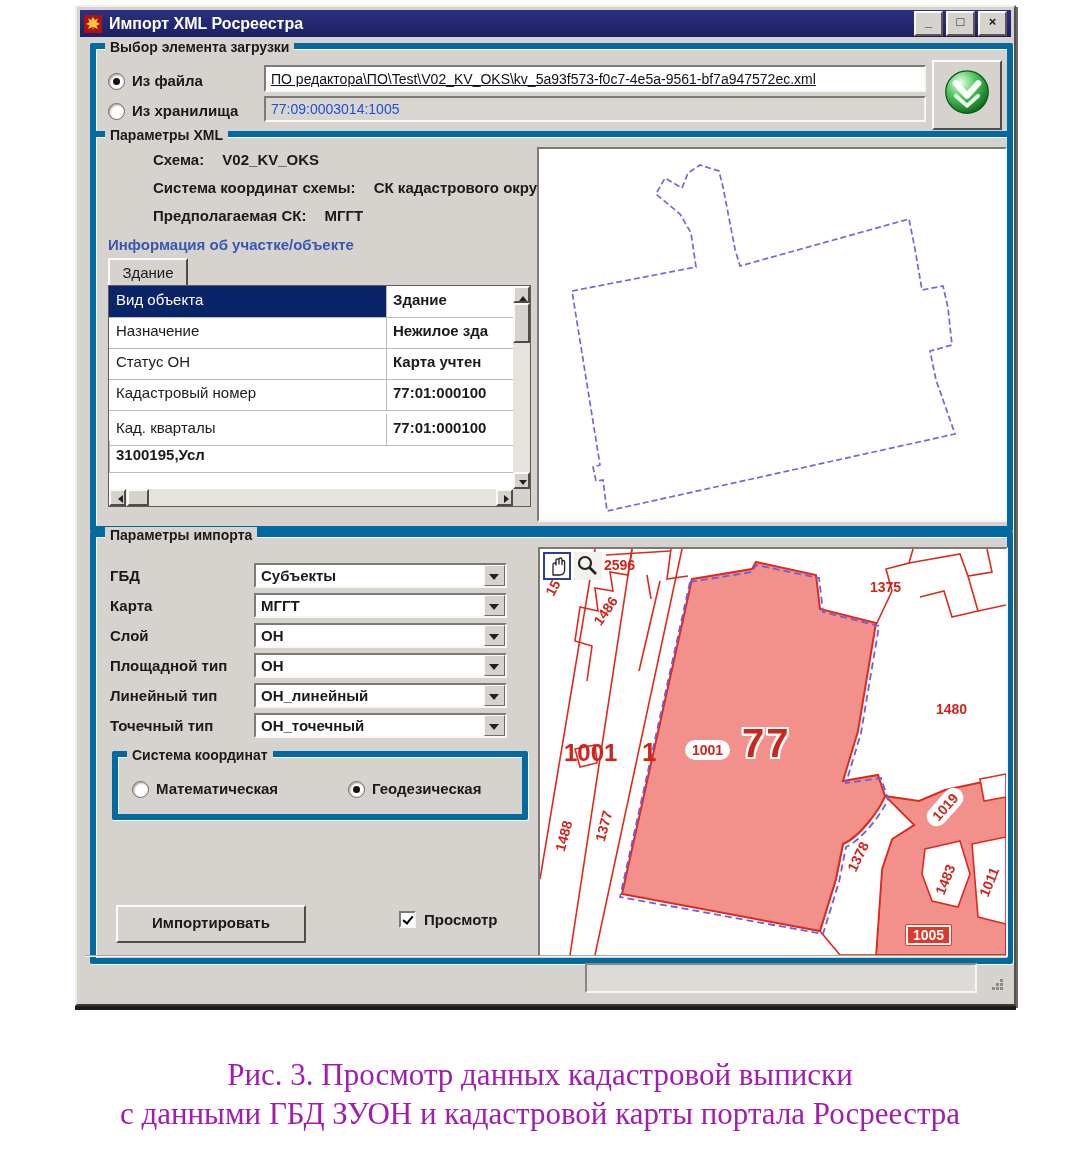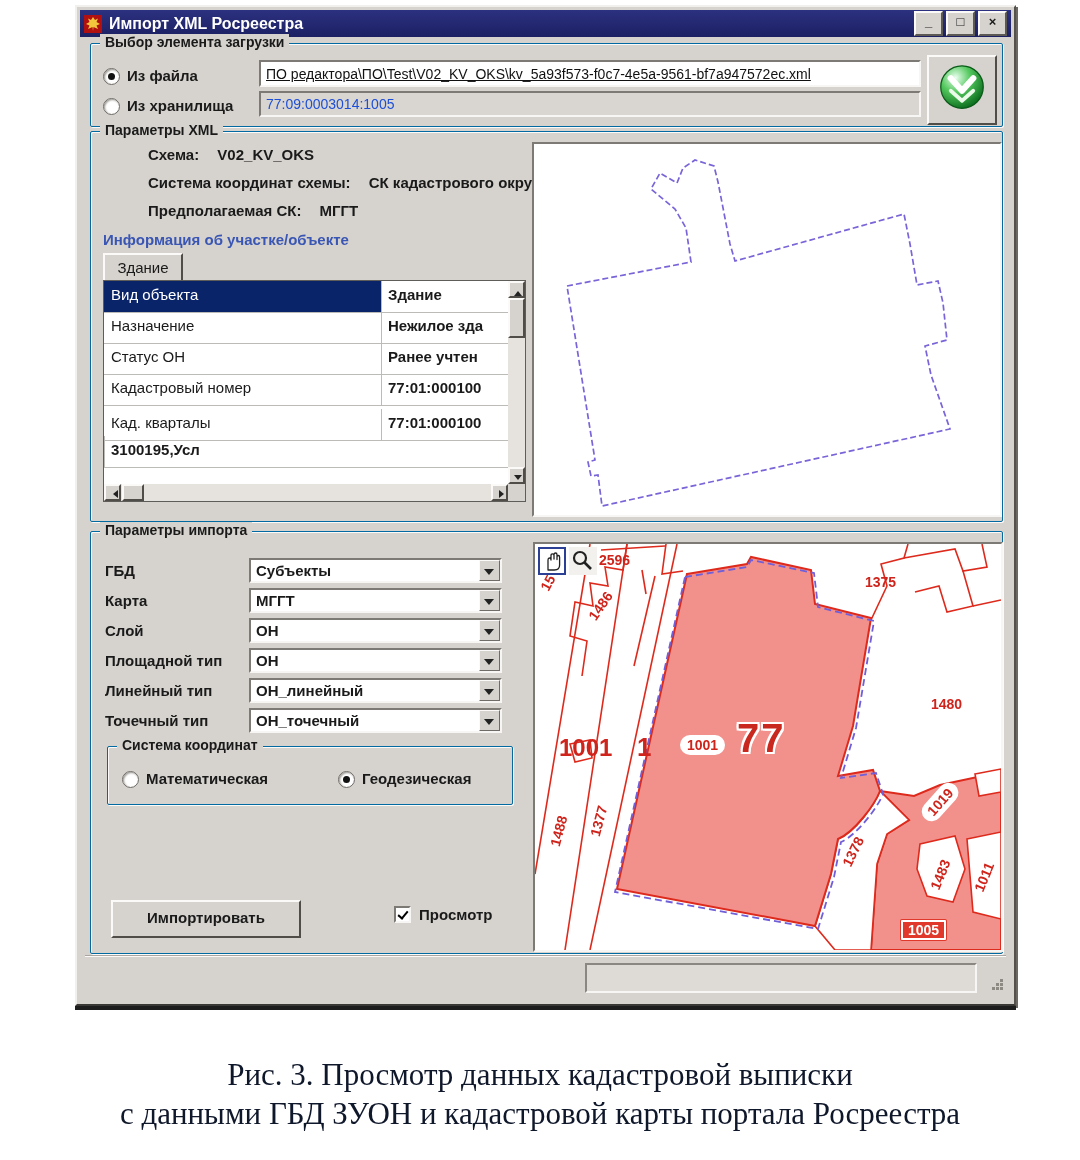--- a/index.html
+++ b/index.html
@@ -14,21 +14,21 @@
   .titlebar{position:absolute;left:3px;top:3px;right:3px;height:27px;
             background:linear-gradient(180deg,#2c3180,#1c2063);
             display:flex;align-items:center;padding:0 4px;box-sizing:border-box;}
   .title-text{color:#fff;font-weight:bold;font-size:16px;margin-left:7px;white-space:nowrap;}
   .win-buttons{margin-left:auto;display:flex;gap:3px;}
   .win-btn{width:25px;height:21px;background:#d6d3ce;border:2px solid;
            border-color:#fbfaf8 #5c5955 #5c5955 #fbfaf8;
            font:bold 13px/17px "Liberation Sans",sans-serif;text-align:center;cursor:pointer;}
 
   
-  .gbox{position:absolute;border:1px solid #0369a1;border-radius:2px;
+  .gbox{position:absolute;border:6px solid #0369a1;border-radius:2px;
         box-shadow:inset 1px 1px 0 #fbfaf8, 1px 1px 0 #fbfaf8;}
   .legend{position:absolute;top:-10px;left:9px;background:#d6d3ce;padding:0 5px;
           font-size:14px;font-weight:bold;white-space:nowrap;}
 
   
   .radio{position:absolute;width:15px;height:15px;border-radius:50%;background:#fff;
          border:1px solid #6e6b67;box-shadow:inset 1px 1px 2px #9b9892;}
   .radio.sel::after{content:"";position:absolute;left:4px;top:4px;width:7px;height:7px;
          border-radius:50%;background:#111;}
   .rlabel{position:absolute;font-size:15px;font-weight:bold;white-space:nowrap;}
@@ -99,21 +99,21 @@
   .statusbar{position:absolute;left:8px;right:8px;top:948px;height:38px;
              border-top:1px solid #a9a6a1;box-shadow:0 1px 0 #fbfaf8 inset;}
   .sb-field{position:absolute;left:500px;top:7px;width:388px;height:26px;
              border:2px solid;border-color:#8a8782 #f7f6f4 #f7f6f4 #8a8782;background:#dedbd6;}
   .grip{position:absolute;right:3px;bottom:4px;width:14px;height:14px;}
   .grip::before{content:"";position:absolute;right:0;bottom:0;width:3px;height:3px;background:#8d8a84;
       box-shadow:-4px 0 #8d8a84,-8px 0 #8d8a84,0 -4px #8d8a84,-4px -4px #8d8a84,0 -8px #8d8a84;}
 
   
   .caption{position:absolute;left:0;right:0;top:1056px;text-align:center;
-           font-family:"Liberation Serif",serif;font-size:31px;color:#0f172a;line-height:1.25;}
+           font-family:"Liberation Serif",serif;font-size:31px;color:#a21caf;line-height:1.25;}
 </style>
 </head>
 <body>
 
 <div class="dialog">
 
   <div class="titlebar">
     <svg width="18" height="18" viewBox="0 0 18 18">
       <rect x="0" y="0" width="18" height="18" fill="#b01010"></rect>
       <path fill="#f2c63c" d="M9 2 L11 5 L14 3.5 L12.5 7 L16 9 L12.5 10.5 L14 14 L9.5 12 L9 16 L8.5 12 L4 14 L5.5 10.5 L2 9 L5.5 7 L4 3.5 L7 5 Z"></path>
@@ -173,21 +173,21 @@
       <div class="prow selected" style="top:0;">
         <div class="pname">Вид объекта</div>
         <div class="pval">Здание</div>
       </div>
       <div class="prow" style="top:31px;">
         <div class="pname">Назначение</div>
         <div class="pval">Нежилое зда</div>
       </div>
       <div class="prow" style="top:62px;">
         <div class="pname">Статус ОН</div>
-        <div class="pval">Ранее учтен</div>
+        <div class="pval">Карта учтен</div>
       </div>
       <div class="prow" style="top:93px;">
         <div class="pname">Кадастровый номер</div>
         <div class="pval">77:01:000100</div>
       </div>
       <div class="prow" style="top:128px;">
         <div class="pname">Кад. кварталы</div>
         <div class="pval">77:01:000100</div>
       </div>
       <div class="prow" style="top:155px;">

